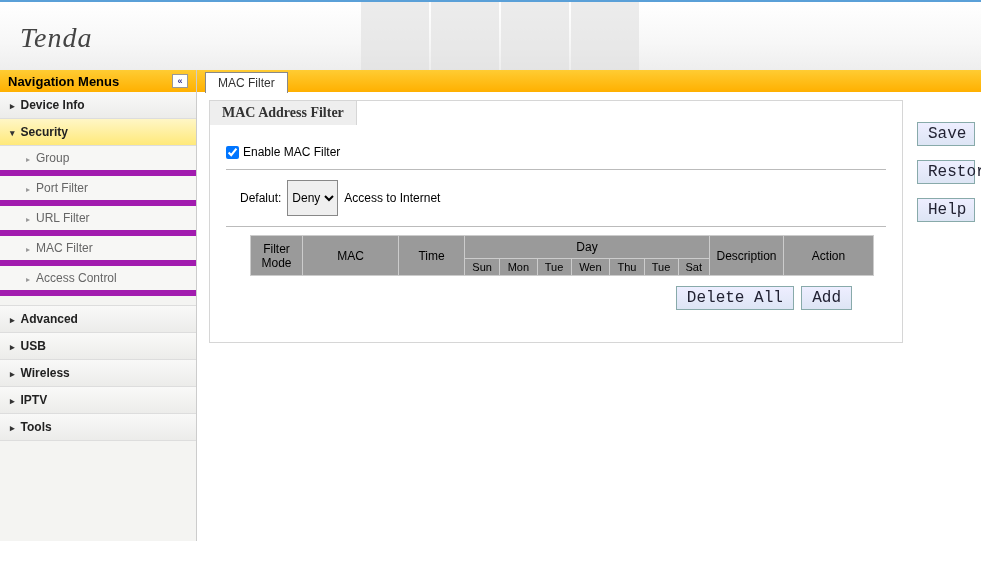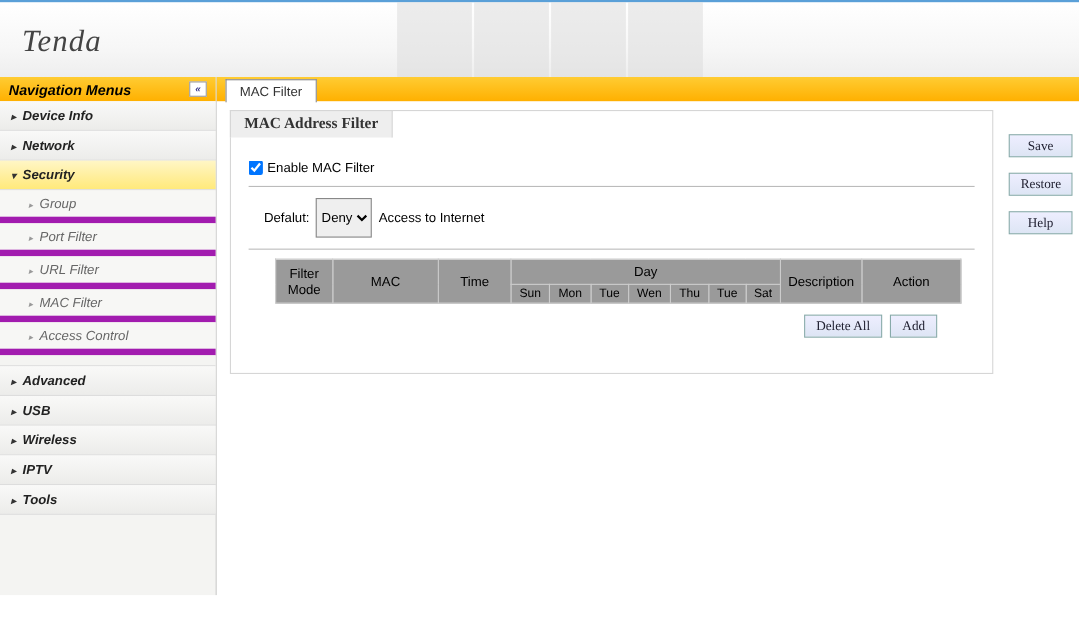--- a/index.html
+++ b/index.html
@@ -42,21 +42,20 @@
   background: #ddd;
   margin: 0 1px;
   opacity: 0.55;
 }
 .sidebar {
   float: left;
   width: 197px;
   background: #f4f4f2;
   border-right: 1px solid #ccc;
   height: 471px;
-  font-style: italic;
 }
 .nav-title {
   background: linear-gradient(#ffcc33, #ffb000);
   height: 22px;
   font-weight: bold;
   font-size: 13px;
   color: #000;
   padding: 3px 8px;
   display: flex;
   align-items: center;
@@ -192,25 +191,25 @@
   font-size: 11px;
 }
 .btn-row {
   text-align: right;
   padding: 10px 34px 0 0;
 }
 .btn {
   background: linear-gradient(#eef, #dde5f4);
   border: 1px solid #8aa;
   padding: 2px 10px;
-  font-size: 12px;
+  font-size: 16px;
   cursor: pointer;
   color: #223;
   margin-left: 4px;
-  font-family: Liberation Serif, serif;
+  font-family: Liberation Mono, monospace;
 }
 .side-buttons {
   padding: 30px 6px 0 6px;
   display: flex;
   flex-direction: column;
   gap: 14px;
   width: 70px;
 }
 .side-buttons .btn { width: 58px; text-align: center; }
 </style>
@@ -227,21 +226,20 @@
   </div>
 </div>
 
 <div class="sidebar">
   <div class="nav-title">
     <span>Navigation Menus</span>
     <span class="collapse-btn">«</span>
   </div>
 
   <div class="nav-item">Device Info</div>
-  <div class="nav-item">Network</div>
   <div class="nav-item expanded">Security</div>
     <div class="nav-sub">Group</div>
     <div class="nav-sub">Port Filter</div>
     <div class="nav-sub">URL Filter</div>
     <div class="nav-sub">MAC Filter</div>
     <div class="nav-sub">Access Control</div>
   <div class="nav-gap"></div>
   <div class="nav-item">Advanced</div>
   <div class="nav-item">USB</div>
   <div class="nav-item">Wireless</div>

